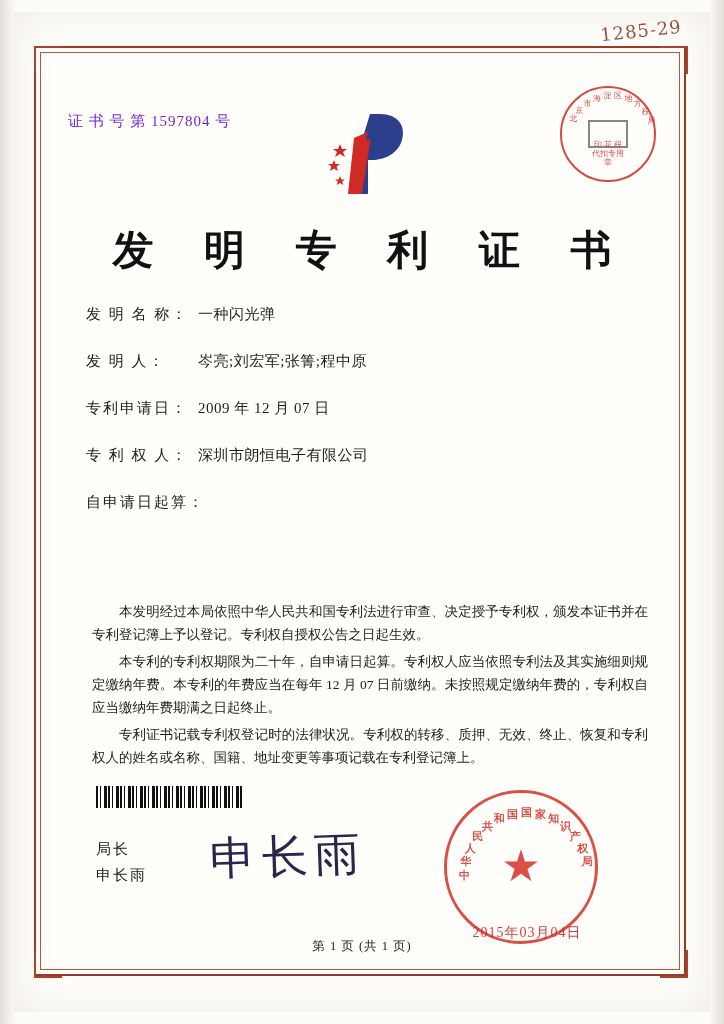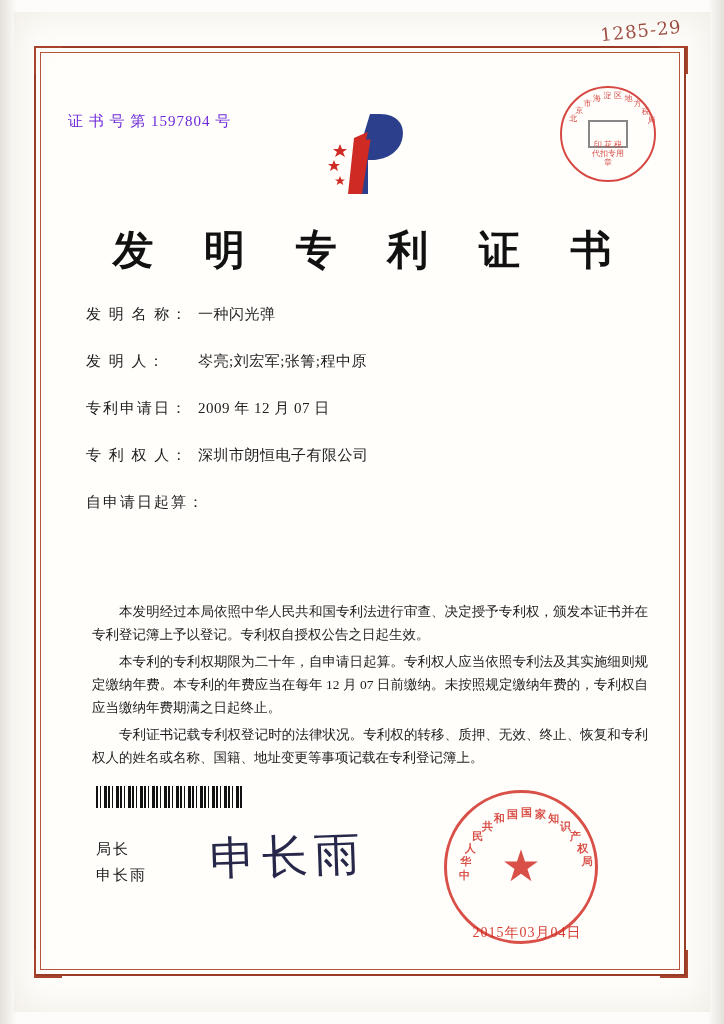--- a/index.html
+++ b/index.html
@@ -367,14 +367,15 @@
       <span style="transform: rotate(26deg)  translate(0,-62px) rotate(-26deg);">知</span>
       <span style="transform: rotate(39deg)  translate(0,-62px) rotate(-39deg);">识</span>
       <span style="transform: rotate(52deg)  translate(0,-62px) rotate(-52deg);">产</span>
       <span style="transform: rotate(65deg)  translate(0,-62px) rotate(-65deg);">权</span>
       <span style="transform: rotate(78deg)  translate(0,-62px) rotate(-78deg);">局</span>
     </div>
     <div class="star">★</div>
   </div>
   <div class="seal-date">2015年03月04日</div>
 
+  <div class="footer">第 1 页 (共 1 页)</div>
 
 </div>
 
 </body></html>

